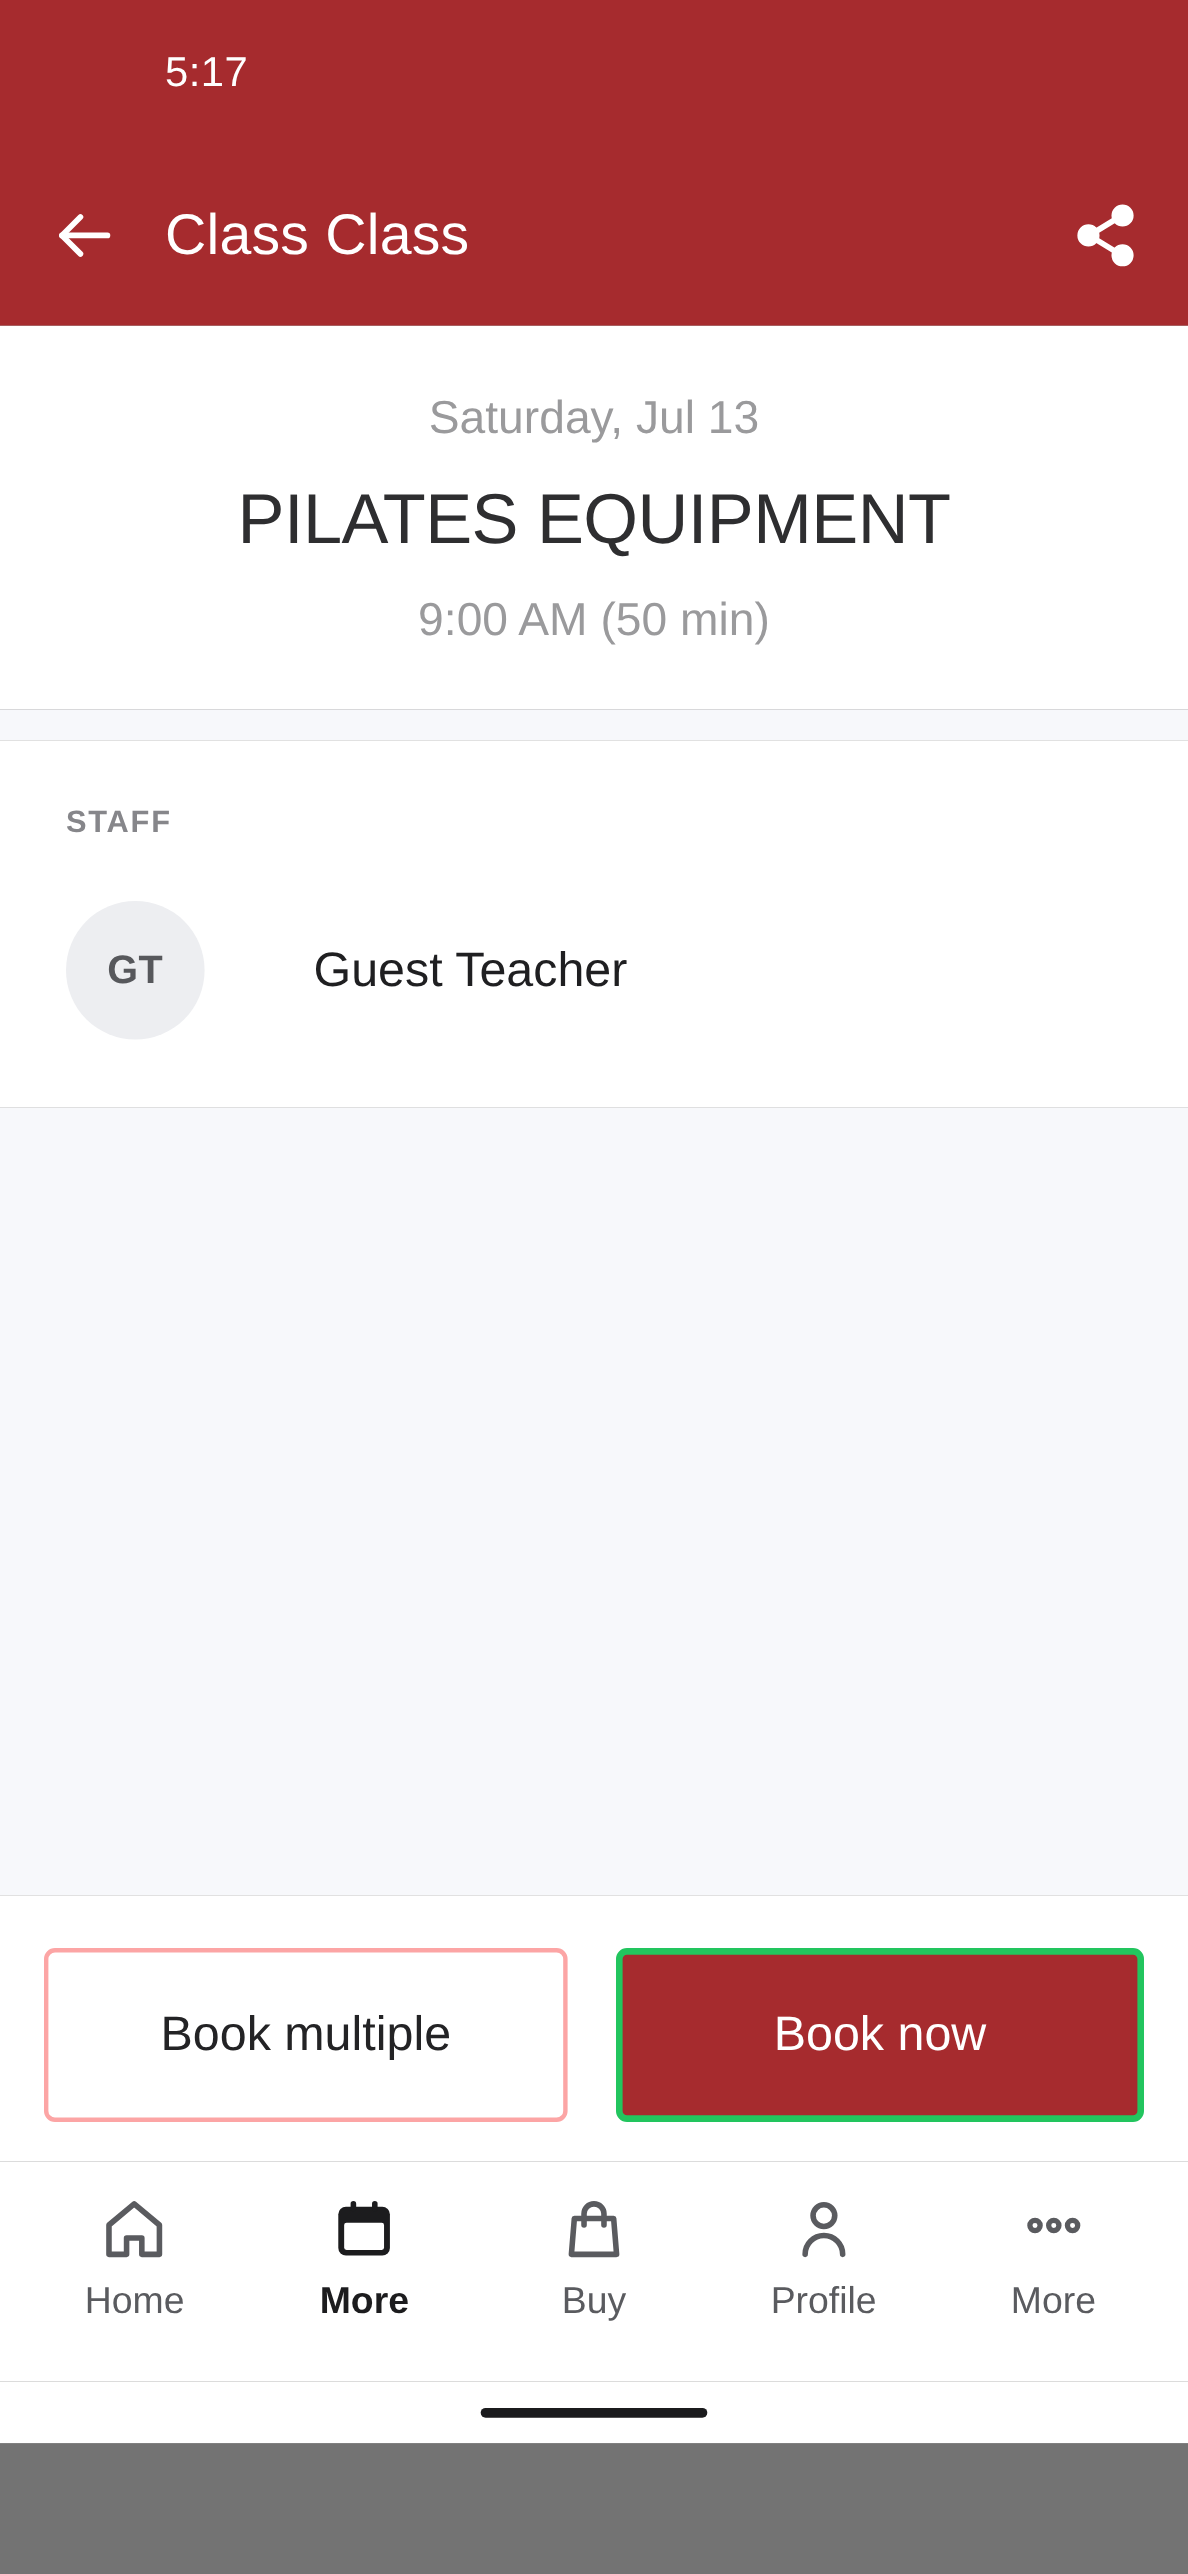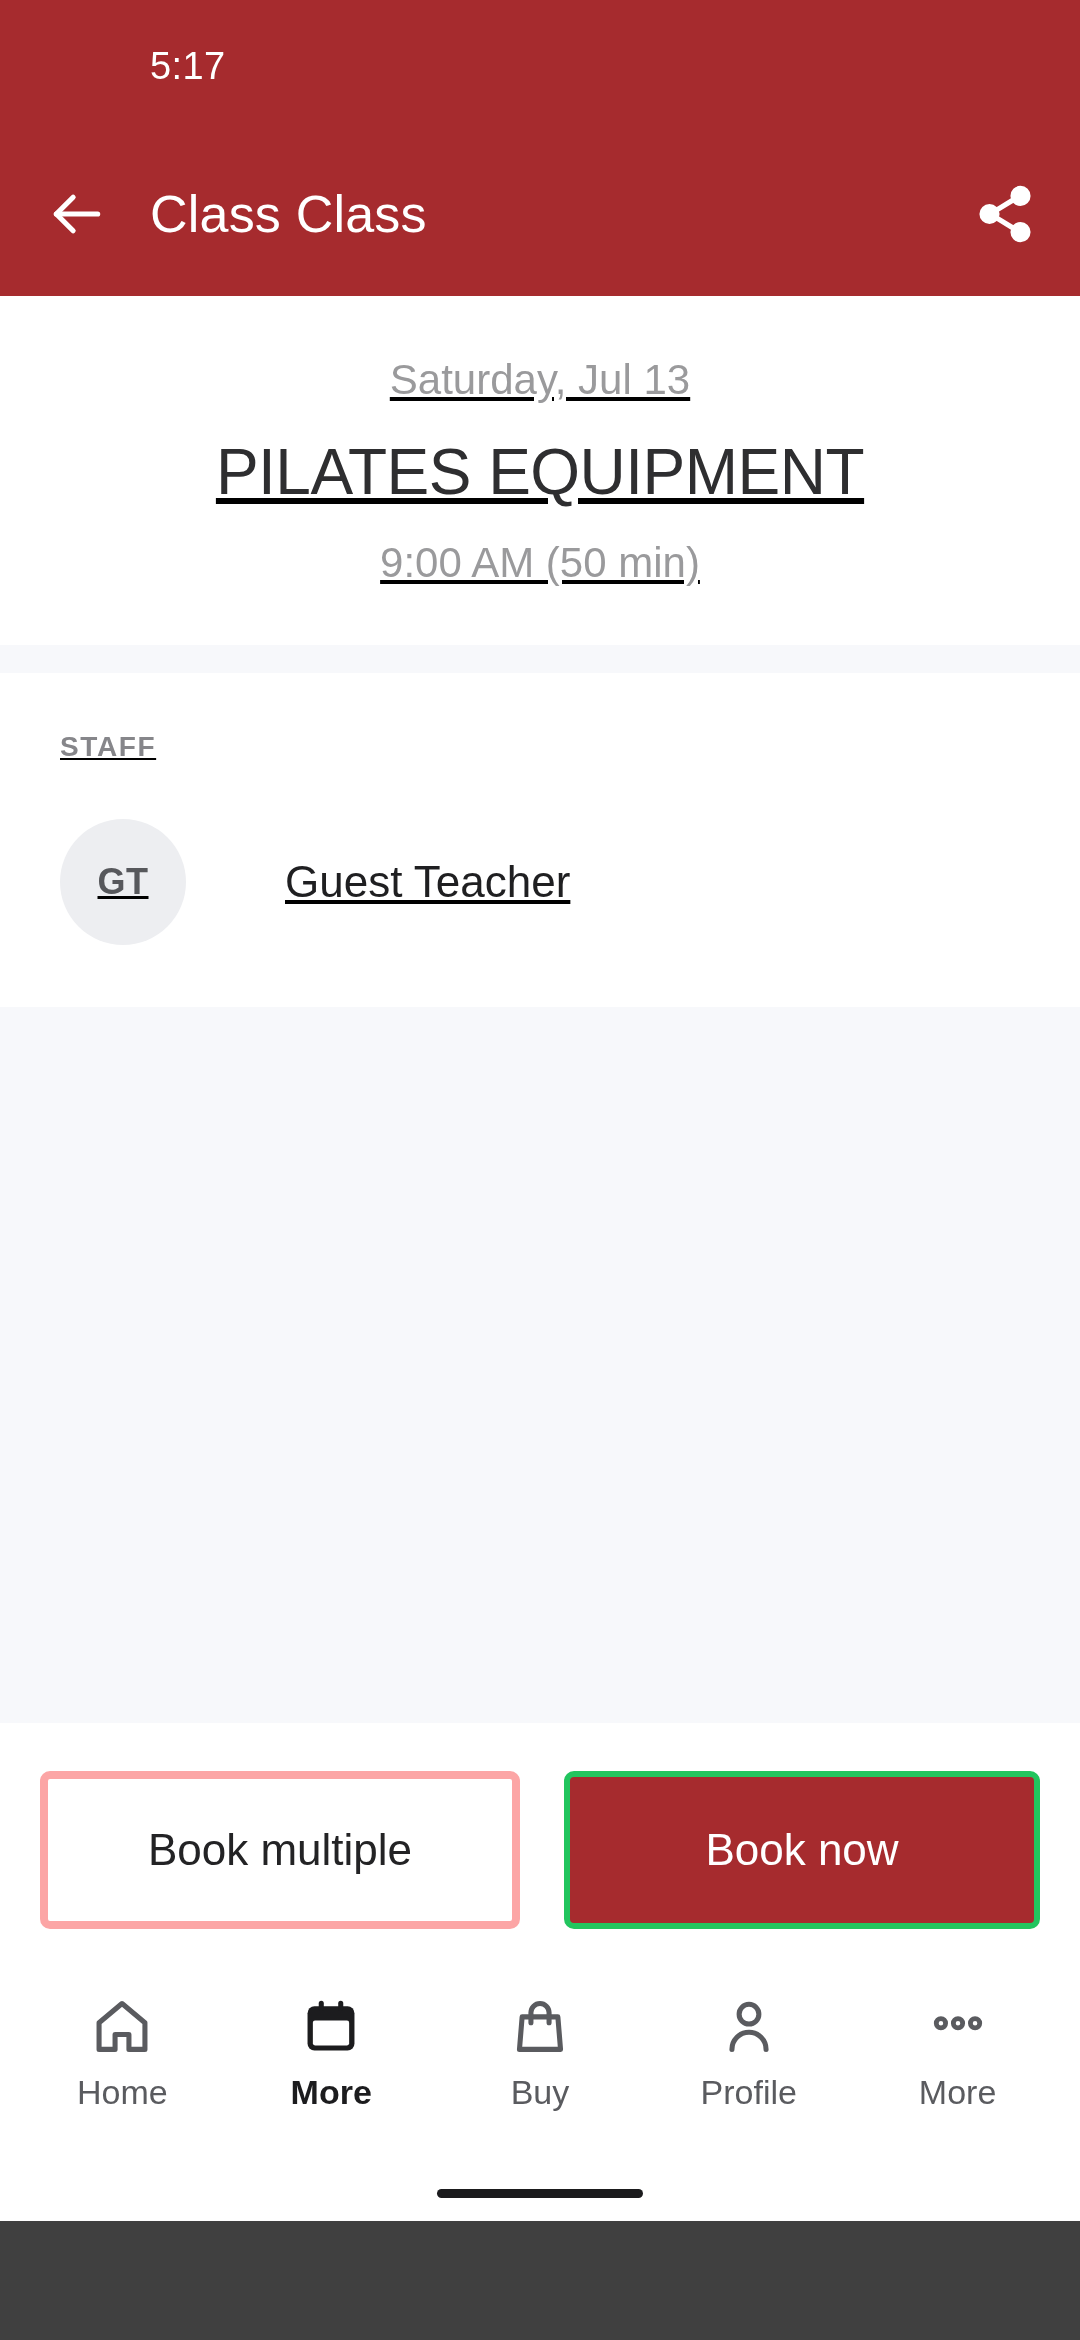--- a/index.html
+++ b/index.html
@@ -2,21 +2,21 @@
 <html><head>
 <meta charset="utf-8">
 <style>
   * { margin:0; padding:0; box-sizing:border-box; }
   html, body {
     width:1080px; height:2340px;
     background:#ffffff;
     font-family:"Liberation Sans", sans-serif;
     overflow:hidden;
   }
-  .phone { position:relative; width:1080px; height:2340px; background:#404040; }
+  .phone { position:relative; width:1080px; height:2340px; background:#737373; }
 
   
   .appbar-wrap { background:#A62B2E; height:296px; position:relative; }
   .statusbar {
     height:132px; display:flex; align-items:center;
     padding-left:150px;
   }
   .status-time {
     color:#FFFFFF; font-size:38px; letter-spacing:0.4px;
   }
@@ -26,21 +26,21 @@
   }
   .back-icon { width:62px; height:62px; flex:0 0 auto; }
   .appbar-title {
     color:#FFFFFF; font-size:52px; font-weight:400;
     margin-left:42px; letter-spacing:0.2px; white-space:nowrap;
   }
   .appbar-spacer { flex:1 1 auto; }
   .share-icon { width:62px; height:62px; flex:0 0 auto; }
 
   
-  .card { background:#FFFFFF; width:100%;text-decoration:underline; }
+  .card { background:#FFFFFF; width:100%; }
   .class-card { padding:58px 40px 56px; text-align:center; }
   .class-date {
     font-size:42px; color:#9A9A9C; line-height:1.25;
   }
   .class-name {
     font-size:64px; color:#2E2E30; line-height:1.22;
     margin-top:26px; letter-spacing:-0.5px;
   }
   .class-time {
     font-size:42px; color:#9A9A9C; line-height:1.25; margin-top:26px;
@@ -73,21 +73,21 @@
   .actions {
     background:#FFFFFF; padding:48px 40px 36px;
     display:flex; gap:44px;
   }
   .btn {
     flex:1 1 0; height:158px; border-radius:10px;
     display:flex; align-items:center; justify-content:center;
     font-size:44px; cursor:pointer;
   }
   .btn-outline {
-    background:#FFFFFF; border:8px solid #fca5a5; color:#232325;
+    background:#FFFFFF; border:4px solid #fca5a5; color:#232325;
   }
   .btn-filled {
     background:#A62B2E; border:6px solid #22c55e; color:#FFFFFF;
   }
 
   
   .bottomnav {
     background:#FFFFFF; display:flex; align-items:flex-start;
     padding:26px 18px 0; height:200px;
   }

